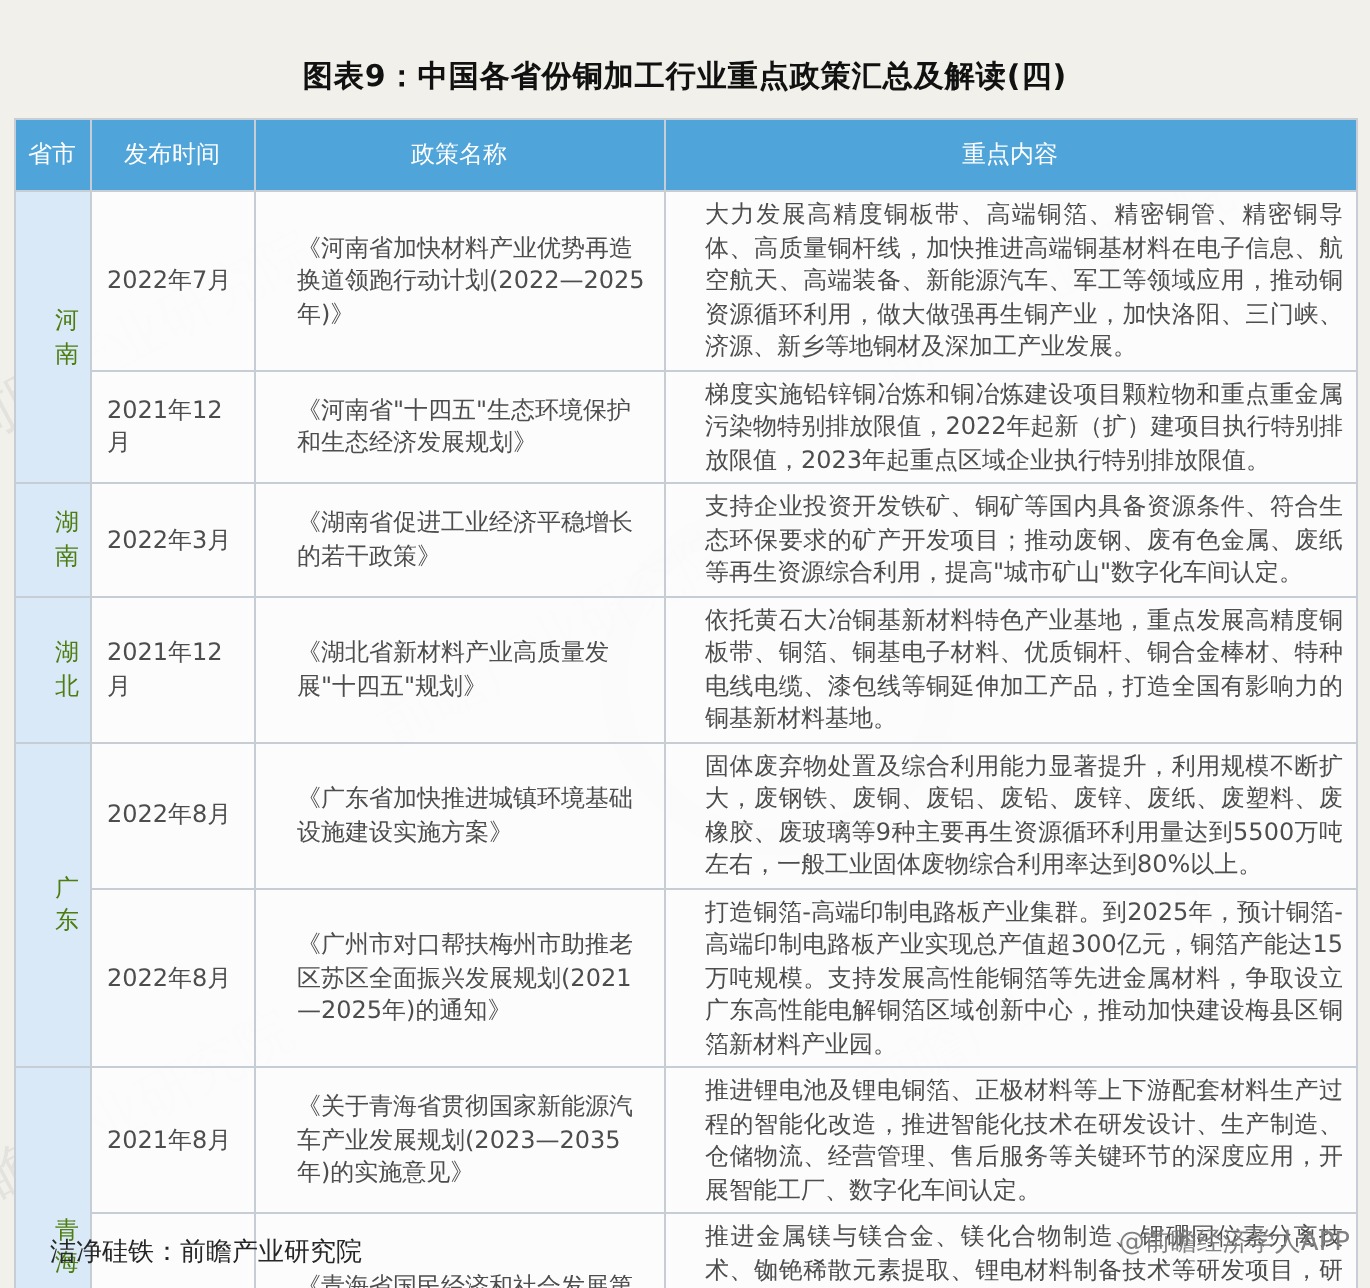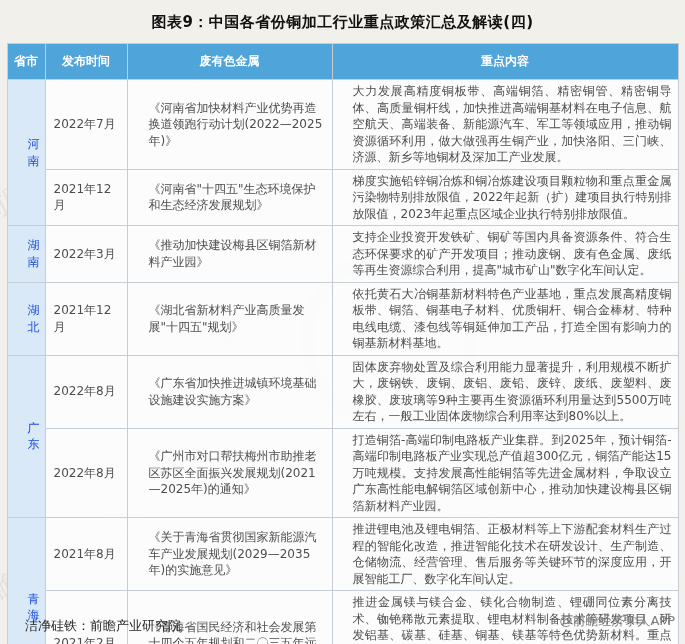--- a/index.html
+++ b/index.html
@@ -4,57 +4,57 @@
 <style>
   html,body { margin:0; padding:0; }
   body {
     width:685px; height:644px;
     background:#f2f0ea;
     font-family:"DejaVu Sans","Liberation Sans",sans-serif;
   }
   .page { position:relative; width:685px; height:644px; overflow:hidden; }
 
   .figure-title {
-    padding-top:13px;
+    padding-top:29px;
     text-align:center;
     font-size:15px;
     font-weight:bold;
     color:#111;
     letter-spacing:0.5px;
     position:relative; z-index:2;
   }
 
   table.policy-table {
     border-collapse:collapse;
     table-layout:fixed;
     width:671px;
     margin:11px auto 0;
     font-size:12px;
     position:relative; z-index:2;
     background:transparent;
   }
   .policy-table th {
     background:#4fa4da;
     color:#ffffff;
-    font-weight:bold;
+    font-weight:normal;
     font-size:12px;
     height:29px;
     text-align:center;
   }
   .policy-table th, .policy-table td {
     border:1px solid #c6cdd4;
     padding:3px 6px;
     line-height:16.5px;
     vertical-align:middle;
   }
   .policy-table td { color:#4d4d4d; background:rgba(253,253,253,0.92);padding-left:20px; }
   td.province-cell {
     background:#d9e9f8;
     text-align:right;
-    color:#1d4ed8;
+    color:#4d7c0f;
   }
   td.date-cell { padding-left:8px; }
   td.policy-cell { padding-left:21px; padding-right:8px; }
   td.content-cell { text-align:justify; }
 
   .footer-source {
     position:absolute; left:25px; top:617px;
     font-size:13px; color:#262626; z-index:2;
   }
   .footer-credit {
@@ -99,40 +99,40 @@
     <colgroup>
       <col style="width:38px">
         <col style="width:82px">
         <col style="width:205px">
         <col style="width:346px">
     </colgroup>
     <thead>
       <tr id="header-row">
           <th>省市</th>
           <th>发布时间</th>
-          <th>废有色金属</th>
+          <th>政策名称</th>
           <th>重点内容</th>
         </tr>
     </thead>
     <tbody id="table-body">
         <tr>
           <td class="province-cell" rowspan="2">河南</td>
           <td class="date-cell">2022年7月</td>
           <td class="policy-cell">《河南省加快材料产业优势再造换道领跑行动计划(2022—2025年)》</td>
           <td class="content-cell">大力发展高精度铜板带、高端铜箔、精密铜管、精密铜导体、高质量铜杆线，加快推进高端铜基材料在电子信息、航空航天、高端装备、新能源汽车、军工等领域应用，推动铜资源循环利用，做大做强再生铜产业，加快洛阳、三门峡、济源、新乡等地铜材及深加工产业发展。</td>
         </tr>
         <tr>
           <td class="date-cell">2021年12月</td>
           <td class="policy-cell">《河南省"十四五"生态环境保护和生态经济发展规划》</td>
           <td class="content-cell">梯度实施铅锌铜冶炼和铜冶炼建设项目颗粒物和重点重金属污染物特别排放限值，2022年起新（扩）建项目执行特别排放限值，2023年起重点区域企业执行特别排放限值。</td>
         </tr>
         <tr>
           <td class="province-cell" rowspan="1">湖南</td>
           <td class="date-cell">2022年3月</td>
-          <td class="policy-cell">《推动加快建设梅县区铜箔新材料产业园》</td>
+          <td class="policy-cell">《湖南省促进工业经济平稳增长的若干政策》</td>
           <td class="content-cell">支持企业投资开发铁矿、铜矿等国内具备资源条件、符合生态环保要求的矿产开发项目；推动废钢、废有色金属、废纸等再生资源综合利用，提高"城市矿山"数字化车间认定。</td>
         </tr>
         <tr>
           <td class="province-cell" rowspan="1">湖北</td>
           <td class="date-cell">2021年12月</td>
           <td class="policy-cell">《湖北省新材料产业高质量发展"十四五"规划》</td>
           <td class="content-cell">依托黄石大冶铜基新材料特色产业基地，重点发展高精度铜板带、铜箔、铜基电子材料、优质铜杆、铜合金棒材、特种电线电缆、漆包线等铜延伸加工产品，打造全国有影响力的铜基新材料基地。</td>
         </tr>
         <tr>
           <td class="province-cell" rowspan="2">广东</td>
@@ -141,21 +141,21 @@
           <td class="content-cell">固体废弃物处置及综合利用能力显著提升，利用规模不断扩大，废钢铁、废铜、废铝、废铅、废锌、废纸、废塑料、废橡胶、废玻璃等9种主要再生资源循环利用量达到5500万吨左右，一般工业固体废物综合利用率达到80%以上。</td>
         </tr>
         <tr>
           <td class="date-cell">2022年8月</td>
           <td class="policy-cell">《广州市对口帮扶梅州市助推老区苏区全面振兴发展规划(2021—2025年)的通知》</td>
           <td class="content-cell">打造铜箔-高端印制电路板产业集群。到2025年，预计铜箔-高端印制电路板产业实现总产值超300亿元，铜箔产能达15万吨规模。支持发展高性能铜箔等先进金属材料，争取设立广东高性能电解铜箔区域创新中心，推动加快建设梅县区铜箔新材料产业园。</td>
         </tr>
         <tr>
           <td class="province-cell" rowspan="2">青海</td>
           <td class="date-cell">2021年8月</td>
-          <td class="policy-cell">《关于青海省贯彻国家新能源汽车产业发展规划(2029—2035年)的实施意见》</td>
+          <td class="policy-cell">《关于青海省贯彻国家新能源汽车产业发展规划(2023—2035年)的实施意见》</td>
           <td class="content-cell">推进锂电池及锂电铜箔、正极材料等上下游配套材料生产过程的智能化改造，推进智能化技术在研发设计、生产制造、仓储物流、经营管理、售后服务等关键环节的深度应用，开展智能工厂、数字化车间认定。</td>
         </tr>
         <tr>
           <td class="date-cell">2021年2月</td>
           <td class="policy-cell">《青海省国民经济和社会发展第十四个五年规划和二〇三五年远景目标纲要》</td>
           <td class="content-cell">推进金属镁与镁合金、镁化合物制造、锂硼同位素分离技术、铷铯稀散元素提取、锂电材料制备技术等研发项目，研发铝基、碳基、硅基、铜基、镁基等特色优势新材料。重点推进车用轻量化铝板、铜材深加工、洁净硅铁、铝镁工业型材、钛及钛合金、航空铝材、铝锂合金等项目，建设有色金属精深加工集聚区。</td>
         </tr>
       </tbody>
   </table>
 

